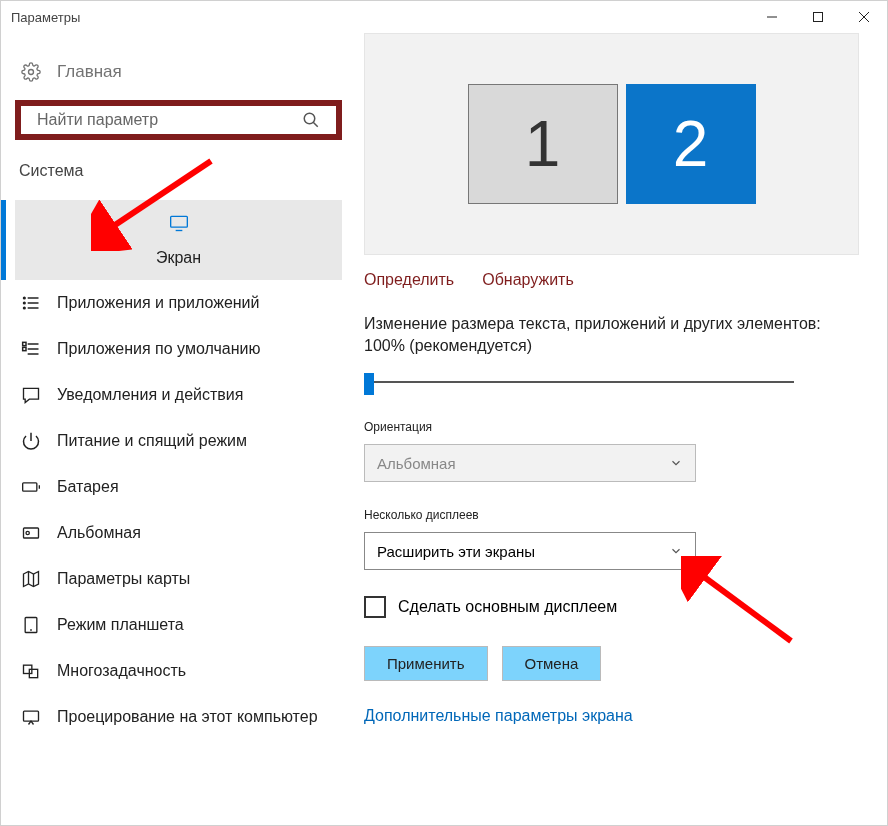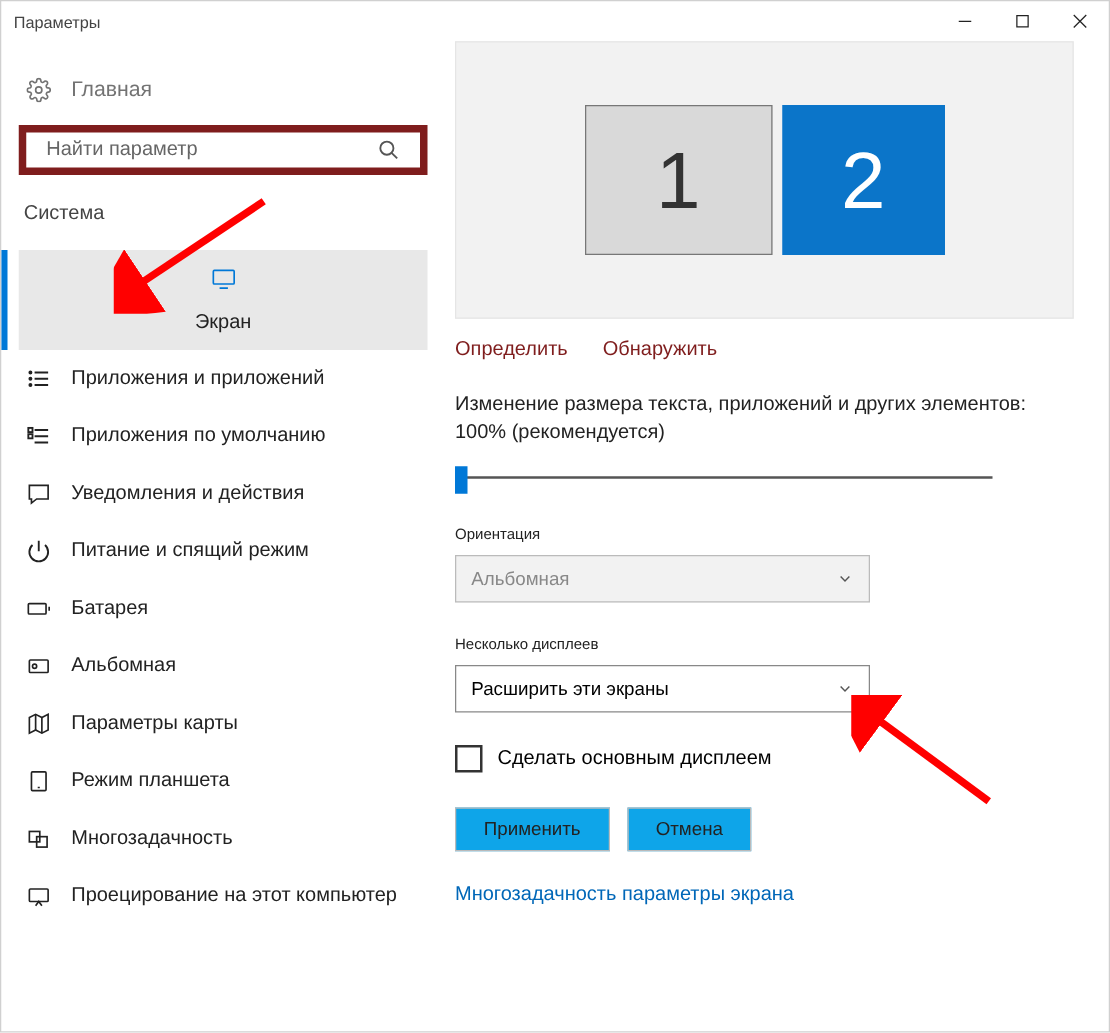--- a/index.html
+++ b/index.html
@@ -217,21 +217,21 @@
     height: 22px;
     border: 2px solid #333;
   }
   .checkbox-row .cb-label { font-size: 16px; }
   .btn-row {
     display: flex;
     gap: 14px;
     margin-bottom: 26px;
   }
   .btn {
-    background: #0ea5e9;
+    background: #7dd3fc;
     border: 1px solid #bababa;
     padding: 8px 22px;
     font-size: 15px;
     color: #222;
   }
   .more-link {
     color: #0067b8;
     font-size: 16px;
   }
 
@@ -450,21 +450,21 @@
     <div class="checkbox-row">
       <div class="box"></div>
       <span class="cb-label">Сделать основным дисплеем</span>
     </div>
 
     <div class="btn-row">
       <div class="btn">Применить</div>
       <div class="btn">Отмена</div>
     </div>
 
-    <div class="more-link">Многозадачность параметры экрана</div>
+    <div class="more-link">Дополнительные параметры экрана</div>
   </div>
 </div>
 
 <svg class="arrow" style="left:90px; top:150px;" width="130" height="100">
   <defs>
       <marker id="ah1" markerWidth="10" markerHeight="10" refX="2" refY="5" orient="auto">
         <polygon points="0,0 10,5 0,10" fill="#ff0000"></polygon>
       </marker>
     </defs>
   <line x1="120" y1="10" x2="15" y2="80" stroke="#ff0000" stroke-width="6" marker-end="url(#ah1)"></line>

